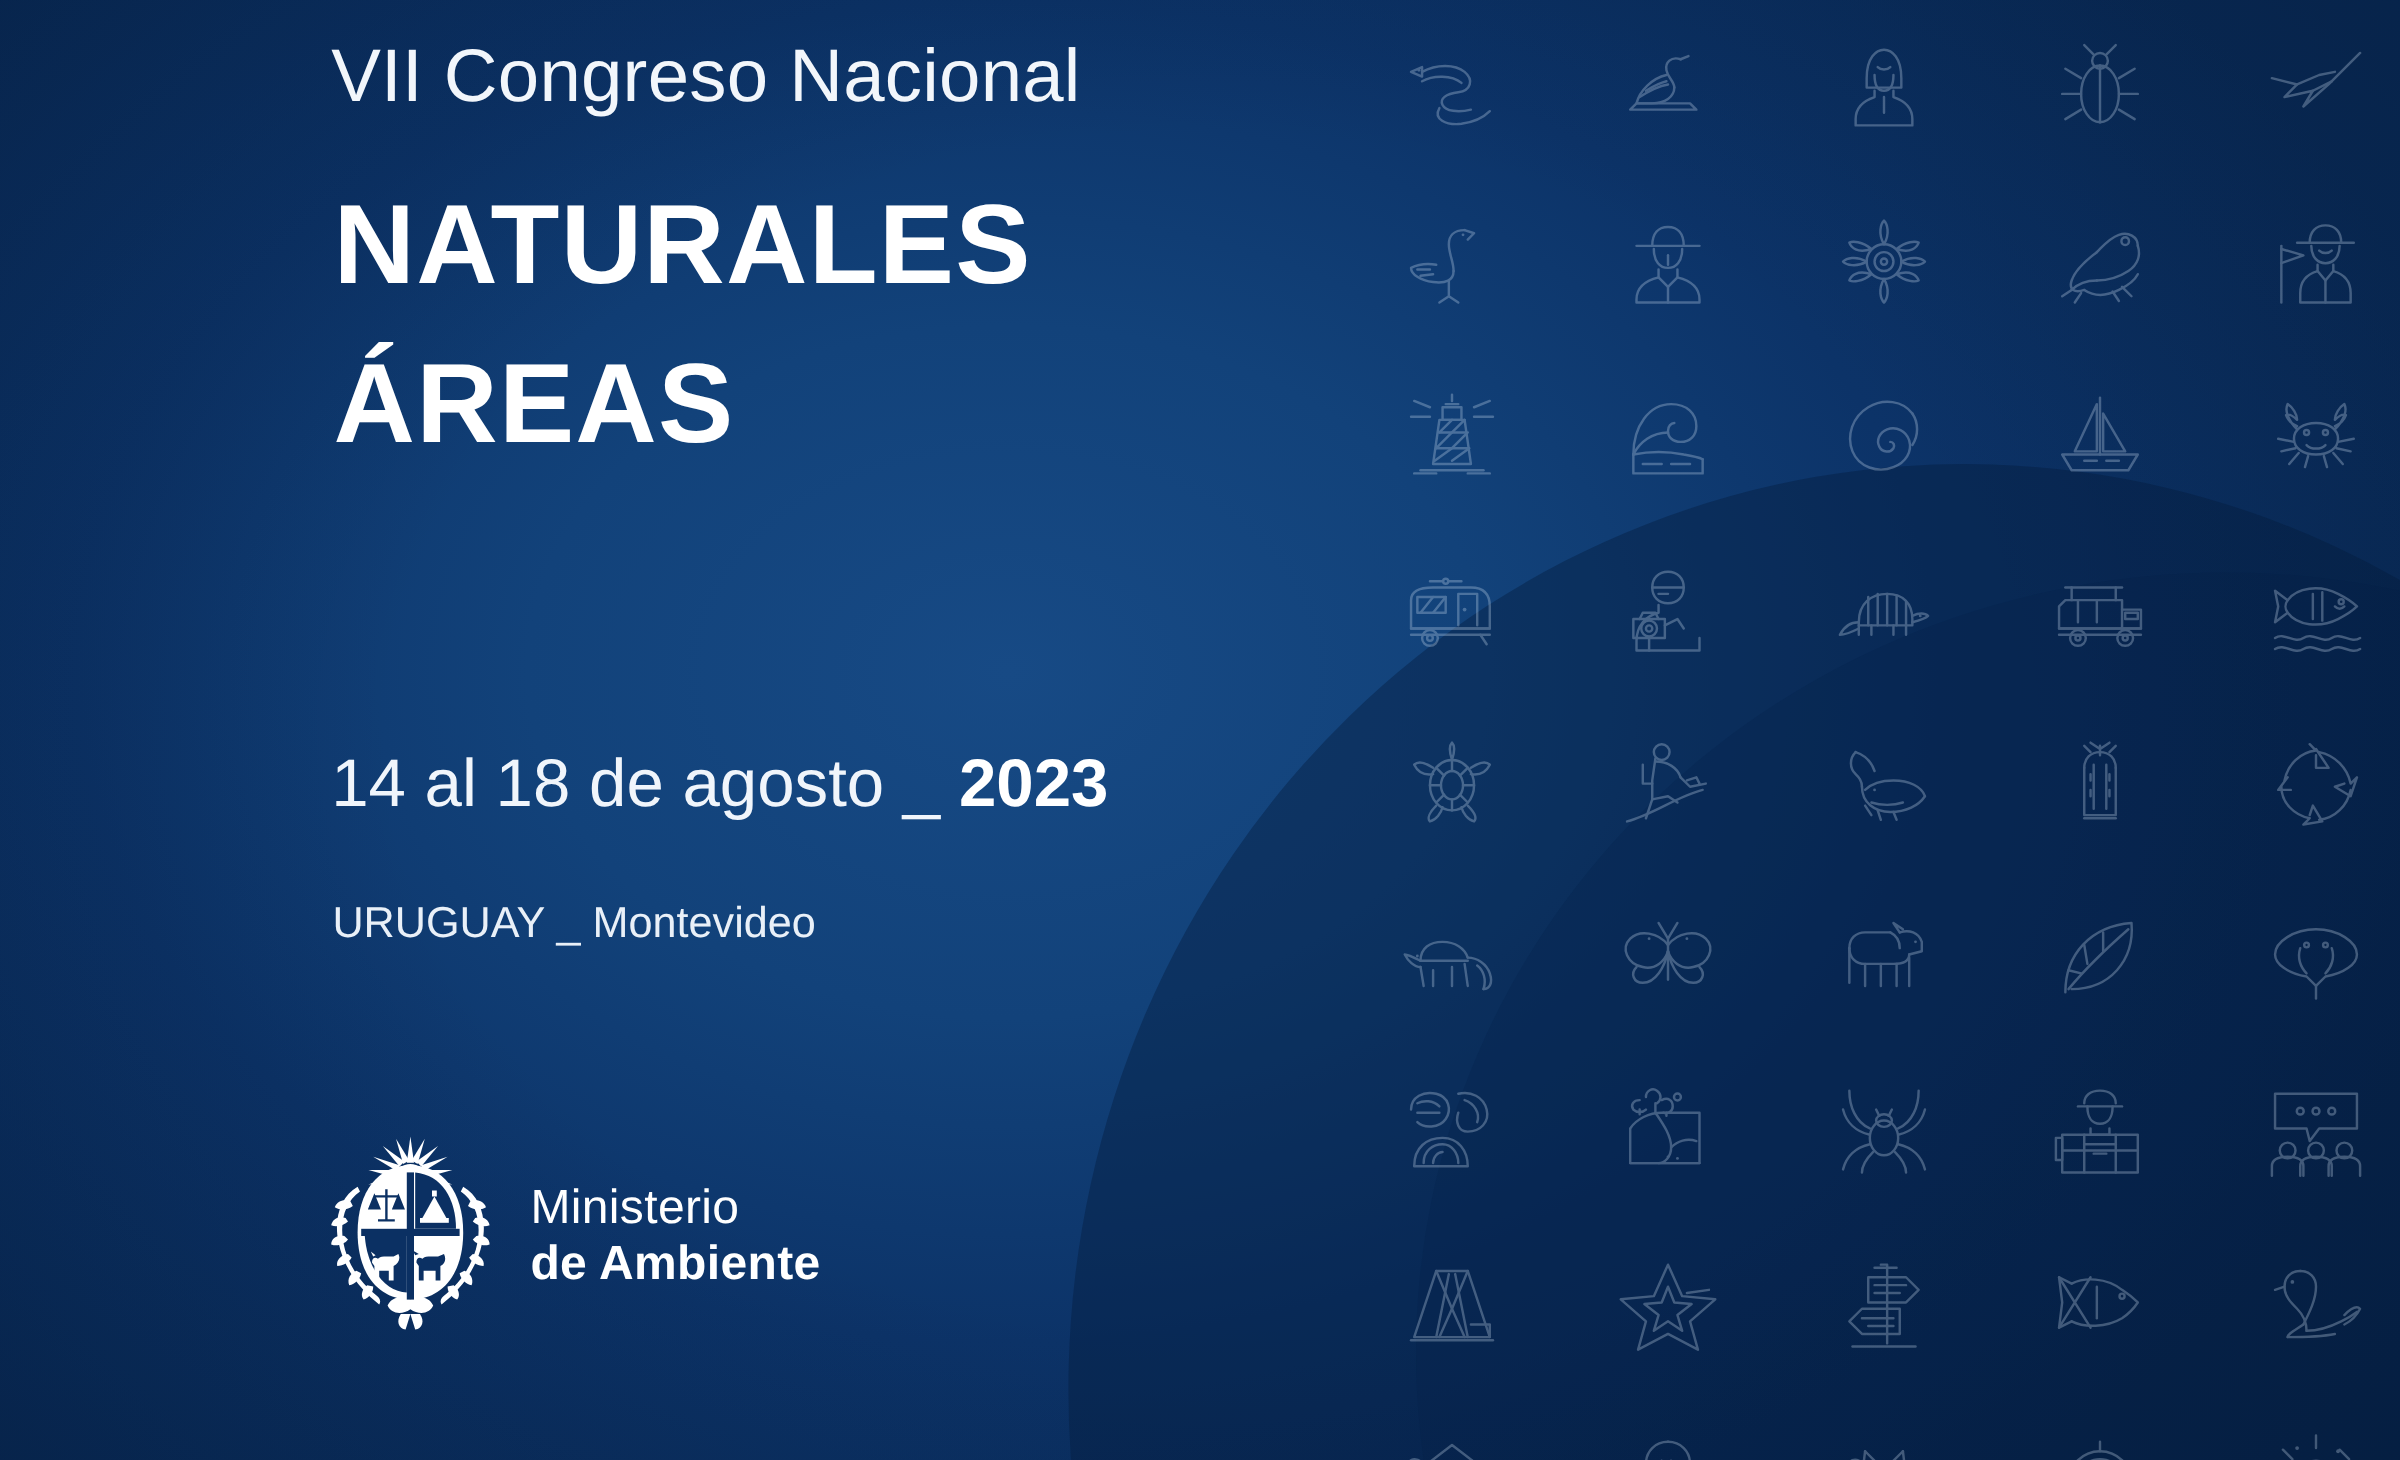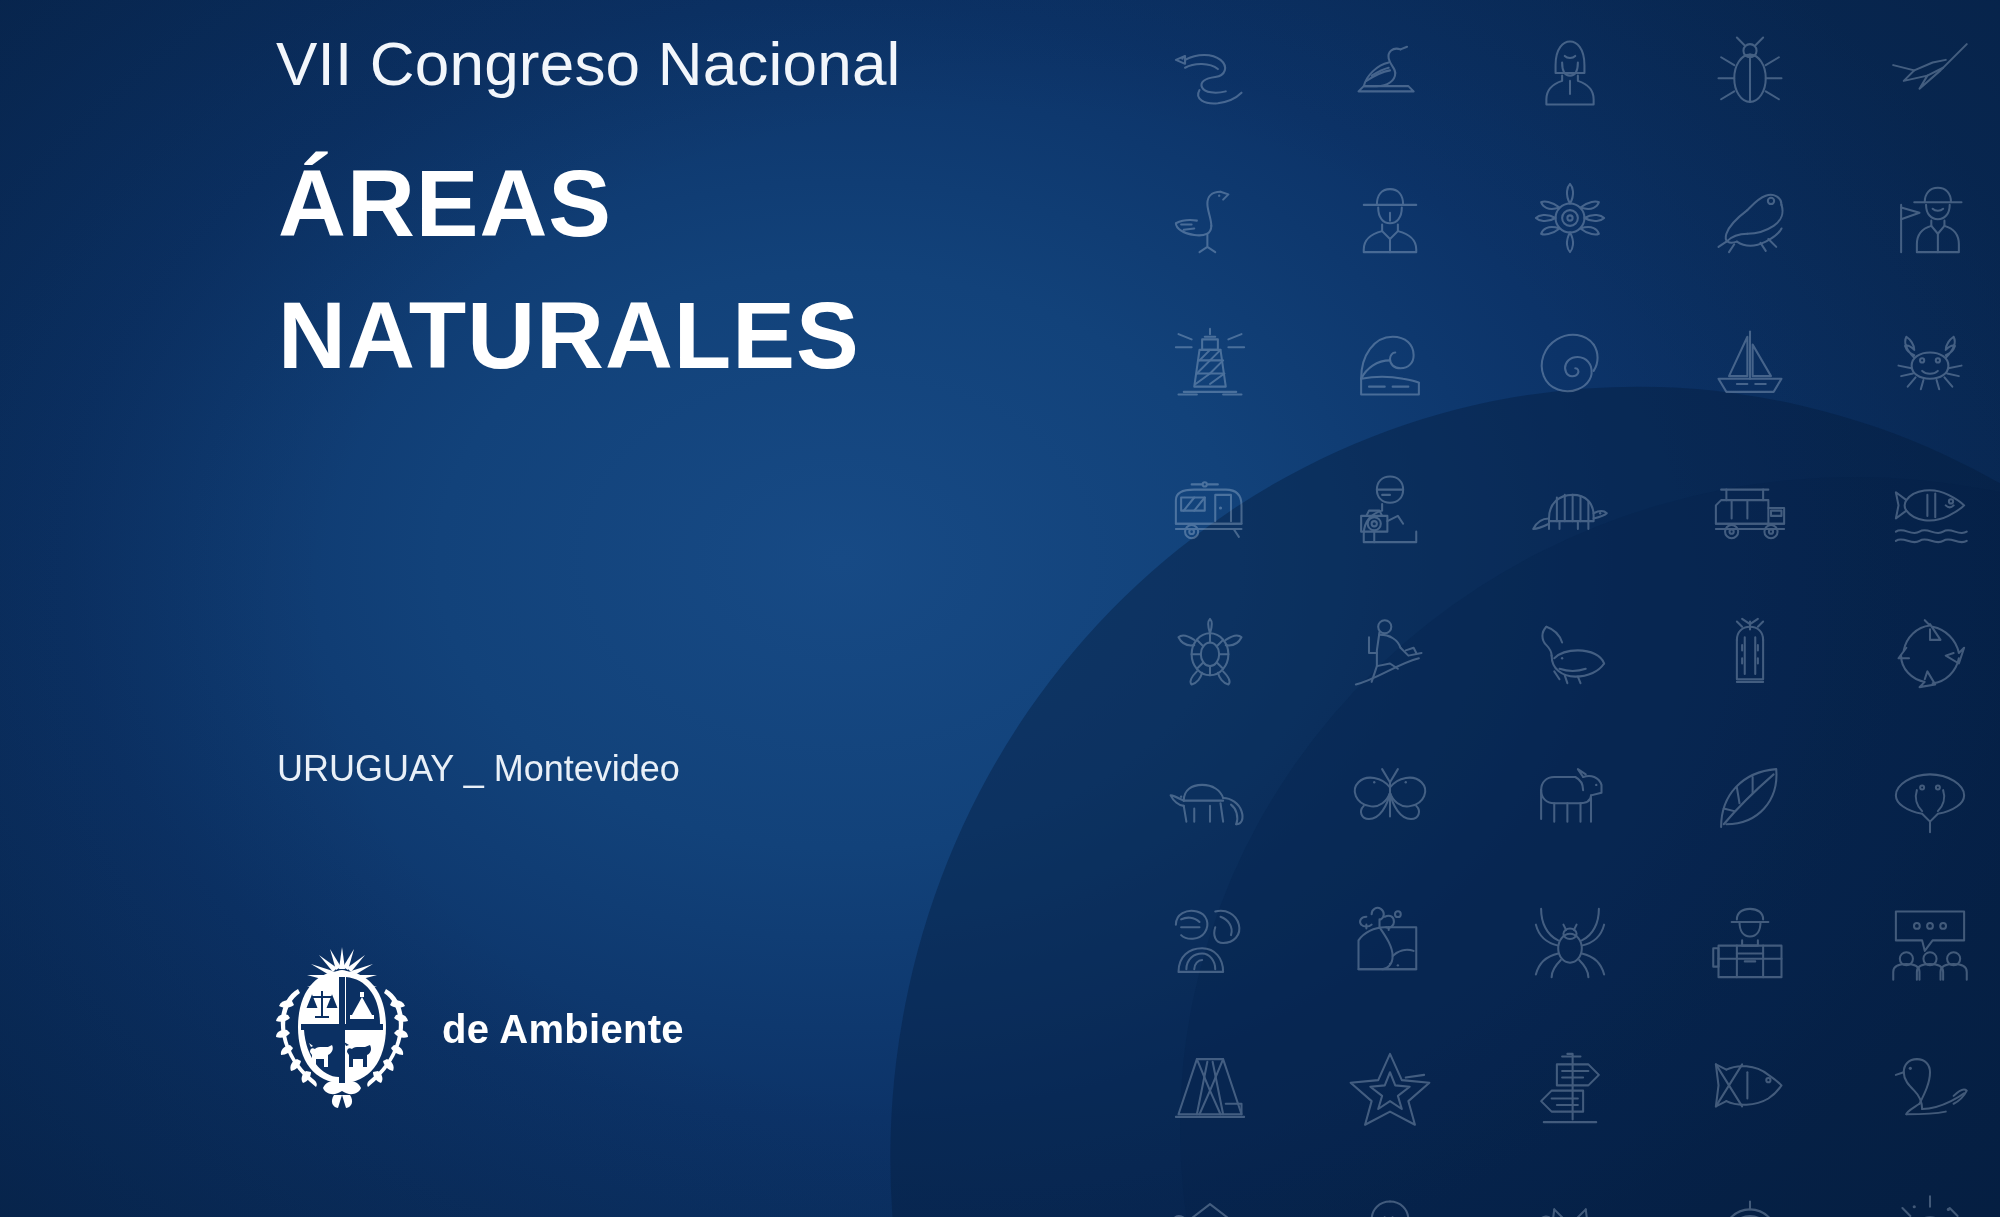--- a/index.html
+++ b/index.html
@@ -713,24 +713,29 @@
     </svg>
       </span>
 
   </div>
 
   <div class="content">
 
     <div class="kicker">VII Congreso Nacional</div>
 
     <div class="headline">
+      <span class="hl-line">NATURALES</span>
       <span class="hl-line">ÁREAS</span>
-      <span class="hl-line">NATURALES</span>
     </div>
 
+    <div class="dateline">
+      <span>14 al 18 de agosto</span>
+      <span class="sep">_</span>
+      <span class="year">2023</span>
+    </div>
 
     <div class="place">URUGUAY _ Montevideo</div>
   </div>
 
   <div class="ministry">
 
     <span>
       <svg class="coat" viewBox="0 0 148 170">
         <g fill="#ffffff">
 
@@ -809,17 +814,18 @@
 
           <g fill="#0b3063" stroke="none">
             <path d="M84 106 C81 104 79 106 79 109 L81 112 L81 124 L85 124 L85 116 L95 116 L95 124 L99 124 L99 112 C103 110 104 106 102 102 L97 104 L89 104 C86 104 85 105 84 106 Z"></path>
             <path d="M78 103 L76 99 L81 102 Z"></path>
           </g>
         </g>
       </svg>
     </span>
 
     <span class="ministry-text">
+      <span class="m1">Ministerio</span>
       <span class="m2">de Ambiente</span>
     </span>
   </div>
 
 </div>
 
 </body></html>

